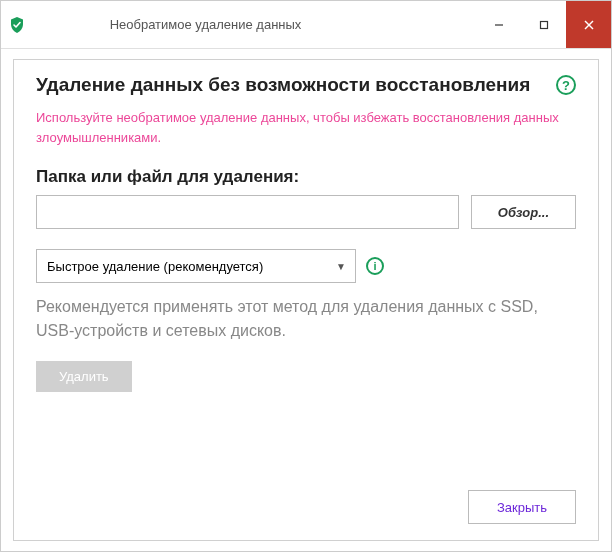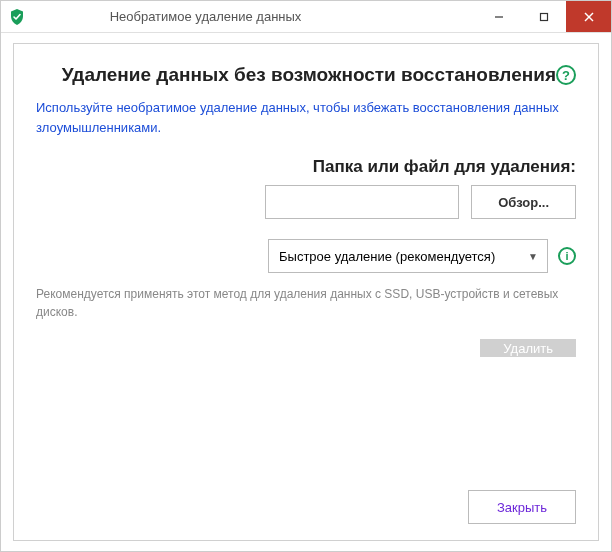--- a/index.html
+++ b/index.html
@@ -16,21 +16,21 @@
     }
     .window {
       width: 612px;
       height: 552px;
       border: 1px solid #ccc;
       display: flex;
       flex-direction: column;
       background: #fff;
     }
     .titlebar {
-      height: 32px;
+      height: 48px;
       display: flex;
       align-items: center;
       padding-left: 6px;
       border-bottom: 1px solid #e0e0e0;
       background: #fff;
     }
     .titlebar-icon {
       width: 20px;
       height: 20px;
       margin-right: 8px;
@@ -65,25 +65,24 @@
     }
     .content {
       flex: 1;
       padding: 10px 12px;
       display: flex;
       flex-direction: column;
     }
     .panel {
       border: 1px solid #d0d0d0;
       flex: 1;
-      padding: 20px 22px 16px 22px;
+      padding: 14px 22px 16px 22px;
       display: flex;
       flex-direction: column;
       position: relative;
-      align-items: flex-end;
     }
     .heading-row {
       display: flex;
       align-items: center;
       justify-content: space-between;
       margin-bottom: 12px;
     }
     .heading {
       font-size: 19px;
       font-weight: 600;
@@ -97,21 +96,21 @@
       color: #1a9e5a;
       font-size: 13px;
       font-weight: bold;
       display: flex;
       align-items: center;
       justify-content: center;
       cursor: pointer;
     }
     .description {
       font-size: 13px;
-      color: #1d4ed8;
+      color: #ec4899;
       line-height: 1.5;
       margin-bottom: 20px;
     }
     .field-label {
       font-size: 17px;
       font-weight: 600;
       color: #222;
       margin-bottom: 8px;
     }
     .field-row {
@@ -129,30 +128,31 @@
     }
     .browse-btn {
       height: 34px;
       padding: 0 26px;
       border: 1px solid #bbb;
       background: #fff;
       font-size: 13px;
       font-weight: 600;
       color: #333;
       cursor: pointer;
+      font-style: italic;
     }
     .method-row {
       display: flex;
       align-items: center;
       gap: 10px;
       margin-bottom: 12px;
     }
     .select-wrap {
       position: relative;
-      width: 280px;
+      width: 320px;
     }
     .select {
       width: 100%;
       height: 34px;
       border: 1px solid #bbb;
       padding: 0 28px 0 10px;
       font-size: 13px;
       background: #fff;
       appearance: none;
       -webkit-appearance: none;
@@ -174,27 +174,27 @@
       border-radius: 50%;
       color: #1a9e5a;
       font-size: 11px;
       font-weight: bold;
       display: flex;
       align-items: center;
       justify-content: center;
       cursor: pointer;
     }
     .hint {
-      font-size: 12px;
+      font-size: 16px;
       color: #888;
       line-height: 1.5;
       margin-bottom: 18px;
     }
     .delete-btn {
-      height: 18px;
+      height: 31px;
       padding: 0 22px;
       border: 1px solid #d0d0d0;
       background: #d0d0d0;
       color: #fff;
       font-size: 13px;
       cursor: not-allowed;
       width: fit-content;
     }
     .footer {
       margin-top: auto;

